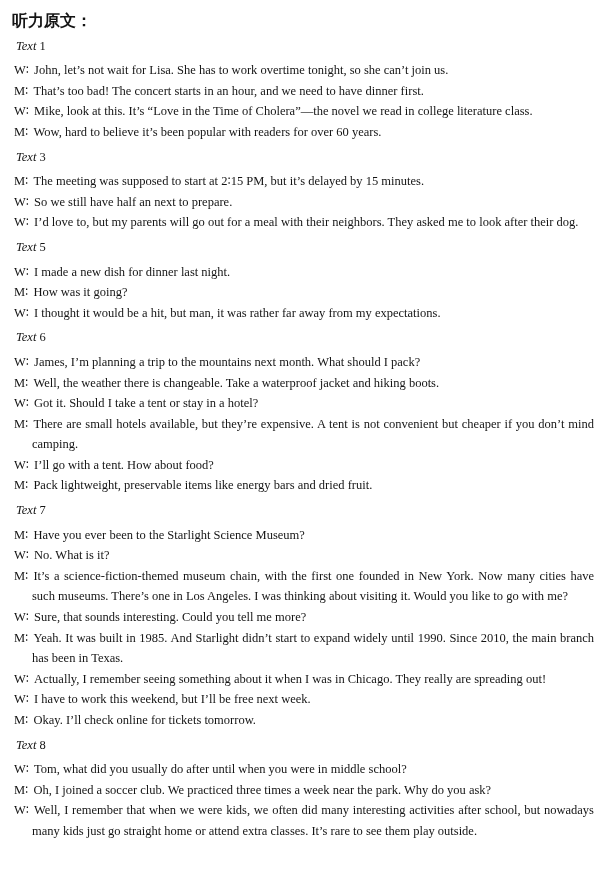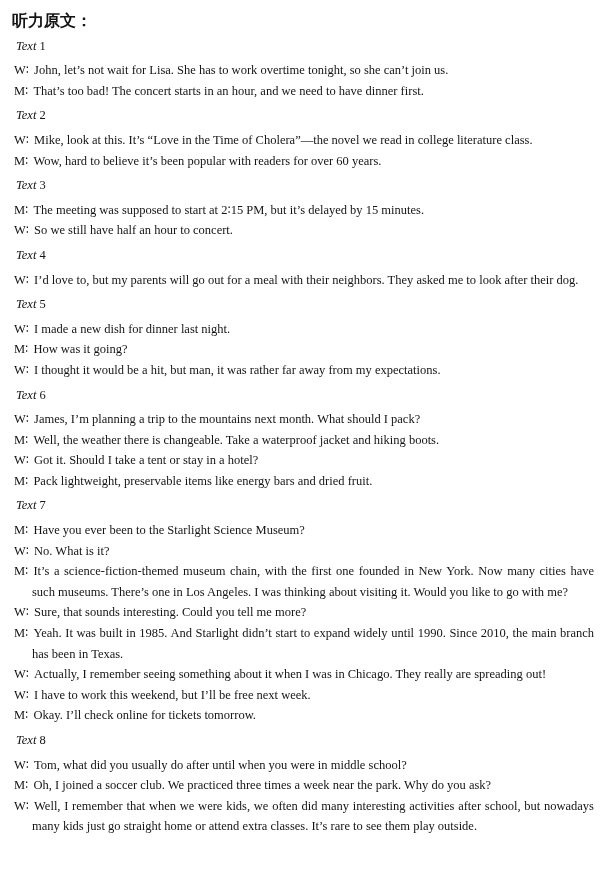--- a/index.html
+++ b/index.html
@@ -37,44 +37,44 @@
 
 <div class="page">
   <p class="title">听力原文：</p>
   <div>
       <div>
         <p class="sec-head"><i>Text</i><span> 1</span></p>
         <p class="line"><span class="spk">W∶</span><span>John, let’s not wait for Lisa. She has to work overtime tonight, so she can’t join us.</span></p>
         <p class="line"><span class="spk">M∶</span><span>That’s too bad! The concert starts in an hour, and we need to have dinner first.</span></p>
       </div>
       <div>
-        <p class="sec-head"><i>Text</i><span> 2</span></p>
         <p class="line"><span class="spk">W∶</span><span>Mike, look at this. It’s “Love in the Time of Cholera”—the novel we read in college literature class.</span></p>
         <p class="line"><span class="spk">M∶</span><span>Wow, hard to believe it’s been popular with readers for over 60 years.</span></p>
       </div>
       <div>
         <p class="sec-head"><i>Text</i><span> 3</span></p>
         <p class="line"><span class="spk">M∶</span><span>The meeting was supposed to start at 2∶15 PM, but it’s delayed by 15 minutes.</span></p>
-        <p class="line"><span class="spk">W∶</span><span>So we still have half an hour to concert.</span></p>
+        <p class="line"><span class="spk">W∶</span><span>So we still have half an next to prepare.</span></p>
       </div>
       <div>
-        <p class="sec-head"><i>Text</i><span> 4</span></p>
         <p class="line"><span class="spk">W∶</span><span>I’d love to, but my parents will go out for a meal with their neighbors. They asked me to look after their dog.</span></p>
       </div>
       <div>
         <p class="sec-head"><i>Text</i><span> 5</span></p>
         <p class="line"><span class="spk">W∶</span><span>I made a new dish for dinner last night.</span></p>
         <p class="line"><span class="spk">M∶</span><span>How was it going?</span></p>
         <p class="line"><span class="spk">W∶</span><span>I thought it would be a hit, but man, it was rather far away from my expectations.</span></p>
       </div>
       <div>
         <p class="sec-head"><i>Text</i><span> 6</span></p>
         <p class="line"><span class="spk">W∶</span><span>James, I’m planning a trip to the mountains next month. What should I pack?</span></p>
         <p class="line"><span class="spk">M∶</span><span>Well, the weather there is changeable. Take a waterproof jacket and hiking boots.</span></p>
         <p class="line"><span class="spk">W∶</span><span>Got it. Should I take a tent or stay in a hotel?</span></p>
+        <p class="line"><span class="spk">M∶</span><span>There are small hotels available, but they’re expensive. A tent is not convenient but cheaper if you don’t mind camping.</span></p>
+        <p class="line"><span class="spk">W∶</span><span>I’ll go with a tent. How about food?</span></p>
         <p class="line"><span class="spk">M∶</span><span>Pack lightweight, preservable items like energy bars and dried fruit.</span></p>
       </div>
       <div>
         <p class="sec-head"><i>Text</i><span> 7</span></p>
         <p class="line"><span class="spk">M∶</span><span>Have you ever been to the Starlight Science Museum?</span></p>
         <p class="line"><span class="spk">W∶</span><span>No. What is it?</span></p>
         <p class="line"><span class="spk">M∶</span><span>It’s a science-fiction-themed museum chain, with the first one founded in New York. Now many cities have such museums. There’s one in Los Angeles. I was thinking about visiting it. Would you like to go with me?</span></p>
         <p class="line"><span class="spk">W∶</span><span>Sure, that sounds interesting. Could you tell me more?</span></p>
         <p class="line"><span class="spk">M∶</span><span>Yeah. It was built in 1985. And Starlight didn’t start to expand widely until 1990. Since 2010, the main branch has been in Texas.</span></p>
         <p class="line"><span class="spk">W∶</span><span>Actually, I remember seeing something about it when I was in Chicago. They really are spreading out!</span></p>

